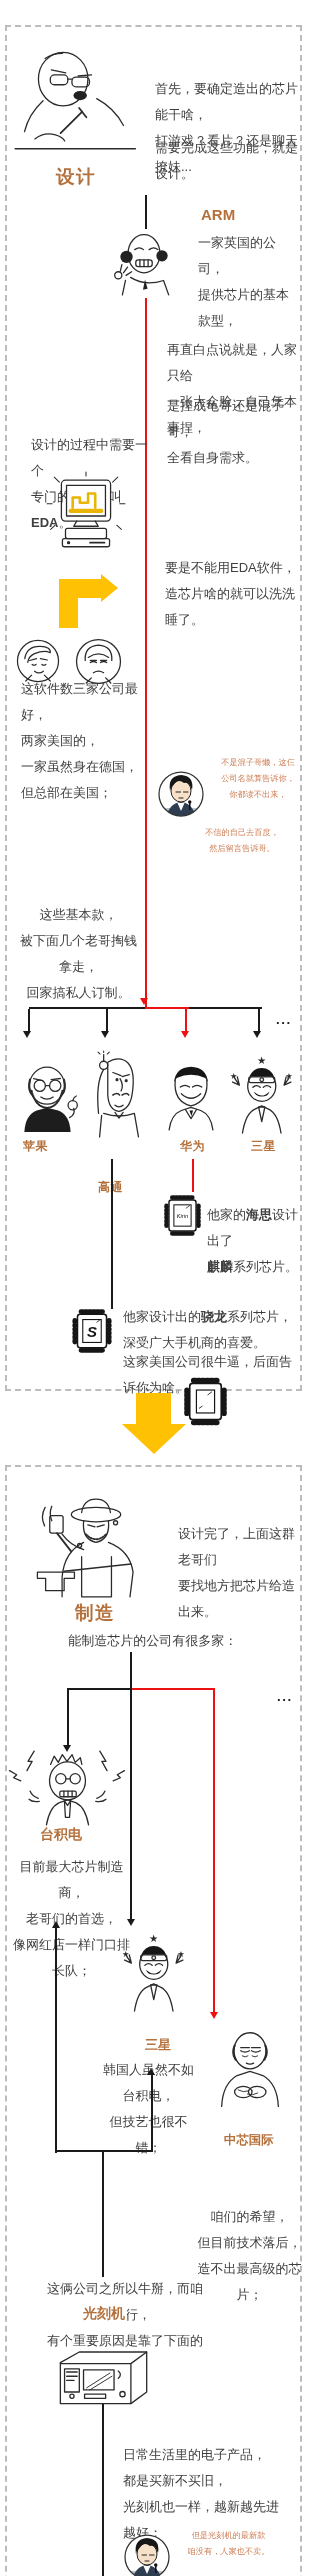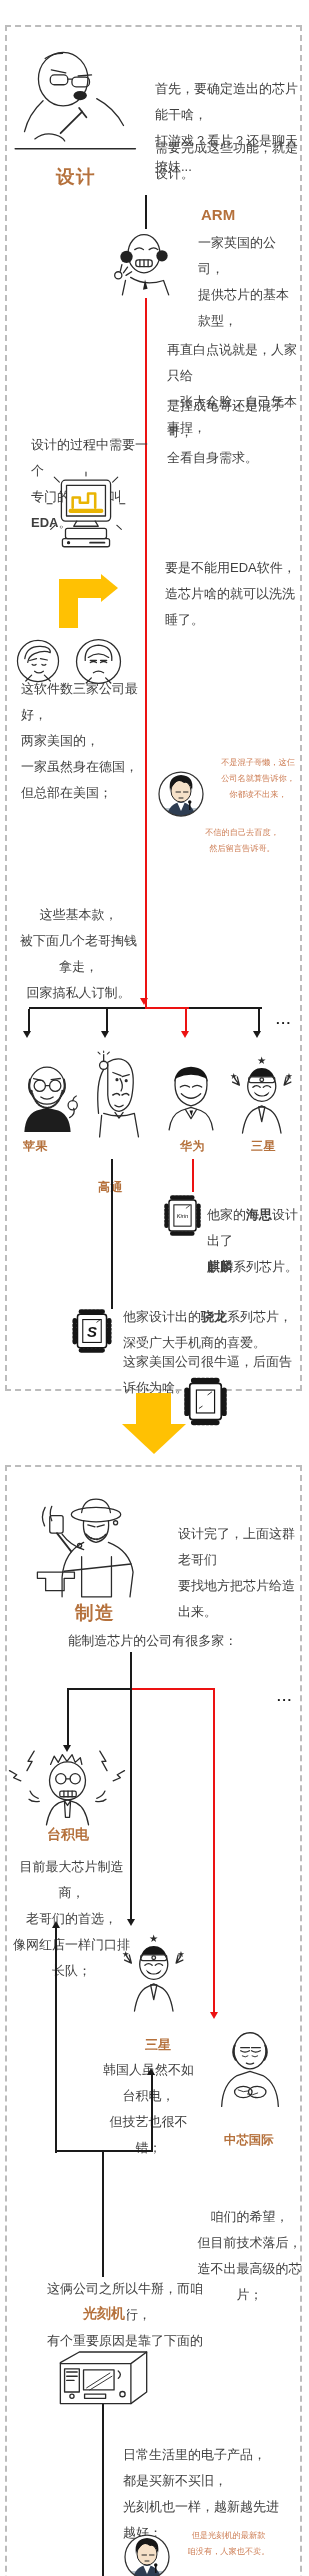--- a/index.html
+++ b/index.html
@@ -456,21 +456,21 @@
   <div class="ah-d" style="left:63px;top:1745px;"></div>
   <div class="vl red" style="left:213px;top:1688px;height:326px;"></div>
   <div class="ah-d red" style="left:210px;top:2012px;"></div>
   <div class="vl" style="left:130px;top:1688px;height:232px;"></div>
   <div class="ah-d" style="left:127px;top:1919px;"></div>
   <div class="dots" style="left:277px;top:1689px;">...</div>
 
   <svg class="inst" style="left:8.8px;top:1748px" width="117" height="78" viewBox="0 0 226 152">
       <use href="#sym-tsmc"></use>
     </svg>
-  <div class="bigname" style="left:47px;top:1826px;font-size:14px;">台积电</div>
+  <div class="bigname" style="left:40px;top:1826px;font-size:14px;">台积电</div>
   <div class="txt center" style="left:13px;top:1854px;width:117px;">目前最大芯片制造商，
 老哥们的首选，
 像网红店一样门口排长队；</div>
 
   <div class="ah-u" style="left:52px;top:1921px;"></div>
   <div class="vl" style="left:55px;top:1928px;height:225px;"></div>
 
   <svg class="inst" style="left:108px;top:1933px" width="92" height="78" viewBox="0 0 135 150">
       <use href="#sym-samsung"></use>
     </svg>

